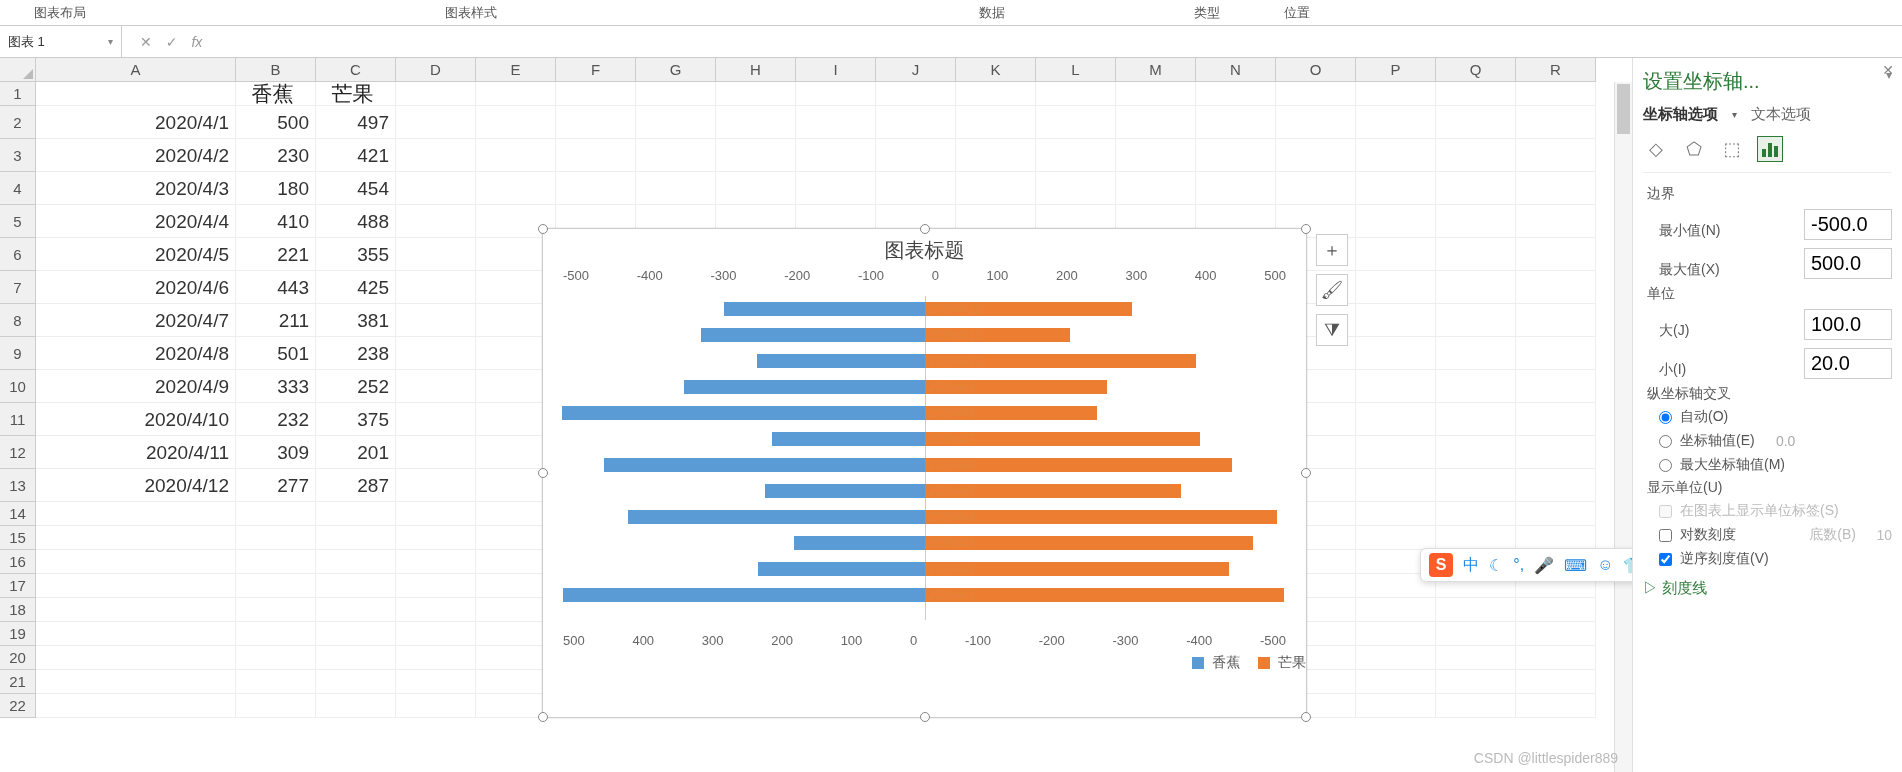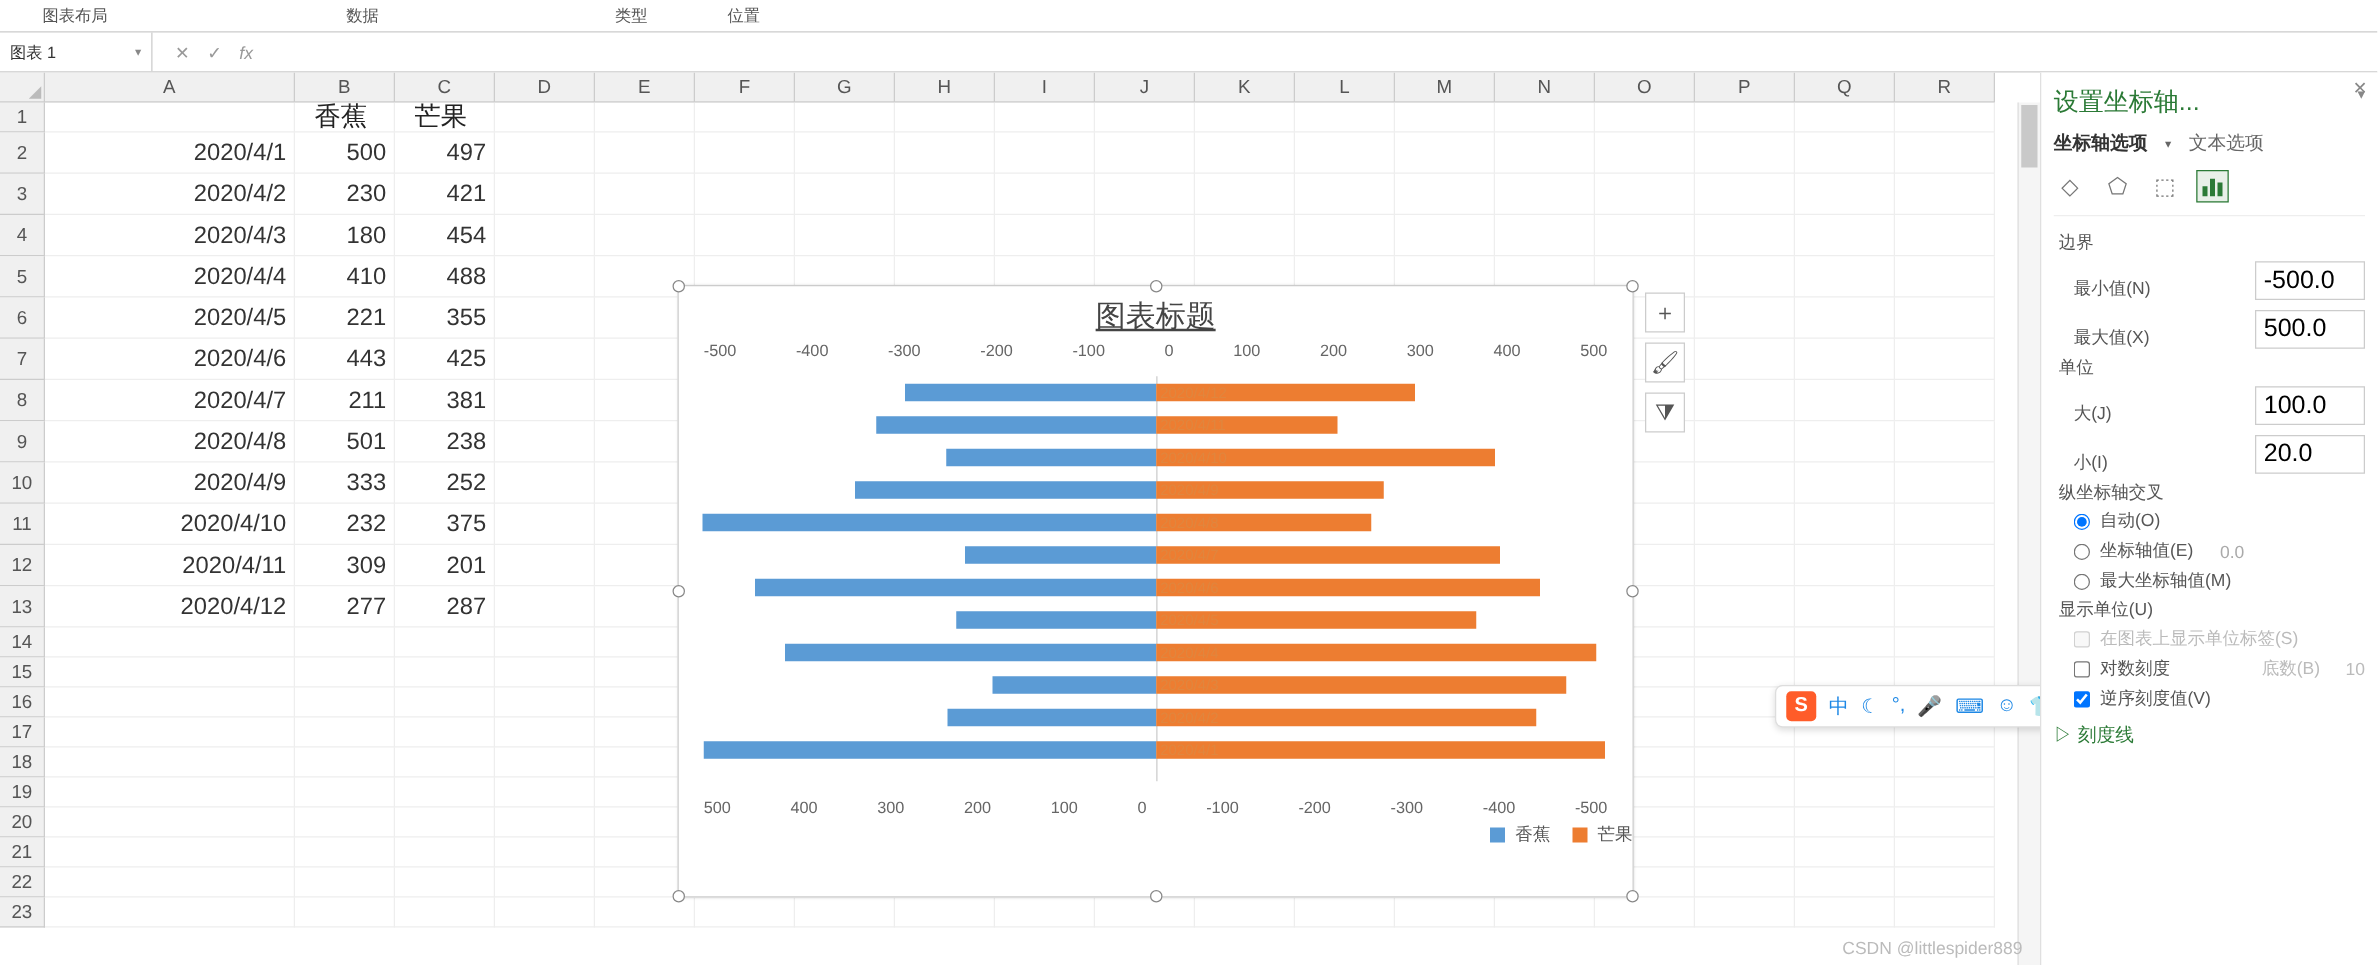--- a/index.html
+++ b/index.html
@@ -39,21 +39,21 @@
 .row.short .row-h, .row.short .cell { line-height:24px; }
 .cell.header { font-size:21px; color:#222; text-align:center; }
 
 
 .chart-obj { position:absolute; left:542px; top:170px; width:765px; height:490px; background:#fff; border:1px solid #ccc; box-shadow: 0 0 2px rgba(0,0,0,.15); }
 .chart-handle { position:absolute; width:10px; height:10px; background:#fff; border:1px solid #888; border-radius:50%; }
 .h-tl{top:-5px;left:-5px;} .h-tr{top:-5px;right:-5px;} .h-bl{bottom:-5px;left:-5px;} .h-br{bottom:-5px;right:-5px;}
 .h-t{top:-5px;left:50%;margin-left:-5px;} .h-b{bottom:-5px;left:50%;margin-left:-5px;}
 .h-l{left:-5px;top:50%;margin-top:-5px;} .h-r{right:-5px;top:50%;margin-top:-5px;}
 
-.chart-title { text-align:center; font-size:24px; color:#444; padding:8px 0 4px;text-decoration:underline; }
+.chart-title { text-align:center; font-size:20px; color:#444; padding:8px 0 4px; }
 .plot-area { position:relative; height:380px; margin:0 20px; }
 .axis-top, .axis-bottom { position:absolute; left:0; right:0; display:flex; justify-content:space-between; font-size:13px; color:#666; }
 .axis-top { top:0; } .axis-bottom { bottom:0; }
 .bars-area { position:absolute; top:28px; bottom:28px; left:0; right:0; }
 .bar-row { position:relative; height:26px; display:flex; align-items:center; font-size:13px; color:#e0863e; }
 .bar-blue { position:absolute; height:14px; background:#5b9bd5; }
 .bar-orange { position:absolute; height:14px; background:#ed7d31; }
 .bar-label { position:absolute; left:50.5%; font-size:12px; color:#e0863e; }
 .grid-center { position:absolute; left:50%; top:28px; bottom:28px; width:1px; background:#ccc; }
 
@@ -100,20 +100,21 @@
 .ime-i { color:#1e88e5; cursor:pointer; }
 
 
 .watermark { position:absolute; right:14px; bottom:6px; font-size:14px; color:#bbb; }
 </style>
 </head>
 <body>
 
 <div class="ribbon">
   <div class="ribbon-group" style="width:120px">图表布局</div>
+  <div class="ribbon-group" style="flex:1">图表样式</div>
   <div class="ribbon-group" style="width:340px">数据</div>
   <div class="ribbon-group" style="width:90px">类型</div>
   <div class="ribbon-group" style="width:90px">位置</div>
   <div style="width:560px"></div>
 </div>
 
 <div class="formula-row">
   <div class="name-box">
     <span class="nb">图表 1</span>
     <span class="dropdown-arrow">▾</span>
@@ -587,41 +588,20 @@
             <div class="cell"></div>
             <div class="cell"></div>
             <div class="cell"></div>
             <div class="cell"></div>
             <div class="cell"></div>
             <div class="cell"></div>
             <div class="cell"></div>
           </div>
           <div class="row short">
             <div class="row-h">22</div>
-            <div class="cell wide"></div>
-            <div class="cell"></div>
-            <div class="cell"></div>
-            <div class="cell"></div>
-            <div class="cell"></div>
-            <div class="cell"></div>
-            <div class="cell"></div>
-            <div class="cell"></div>
-            <div class="cell"></div>
-            <div class="cell"></div>
-            <div class="cell"></div>
-            <div class="cell"></div>
-            <div class="cell"></div>
-            <div class="cell"></div>
-            <div class="cell"></div>
-            <div class="cell"></div>
-            <div class="cell"></div>
-            <div class="cell"></div>
-          </div>
-          <div class="row short">
-            <div class="row-h">23</div>
             <div class="cell wide"></div>
             <div class="cell"></div>
             <div class="cell"></div>
             <div class="cell"></div>
             <div class="cell"></div>
             <div class="cell"></div>
             <div class="cell"></div>
             <div class="cell"></div>
             <div class="cell"></div>
             <div class="cell"></div>

